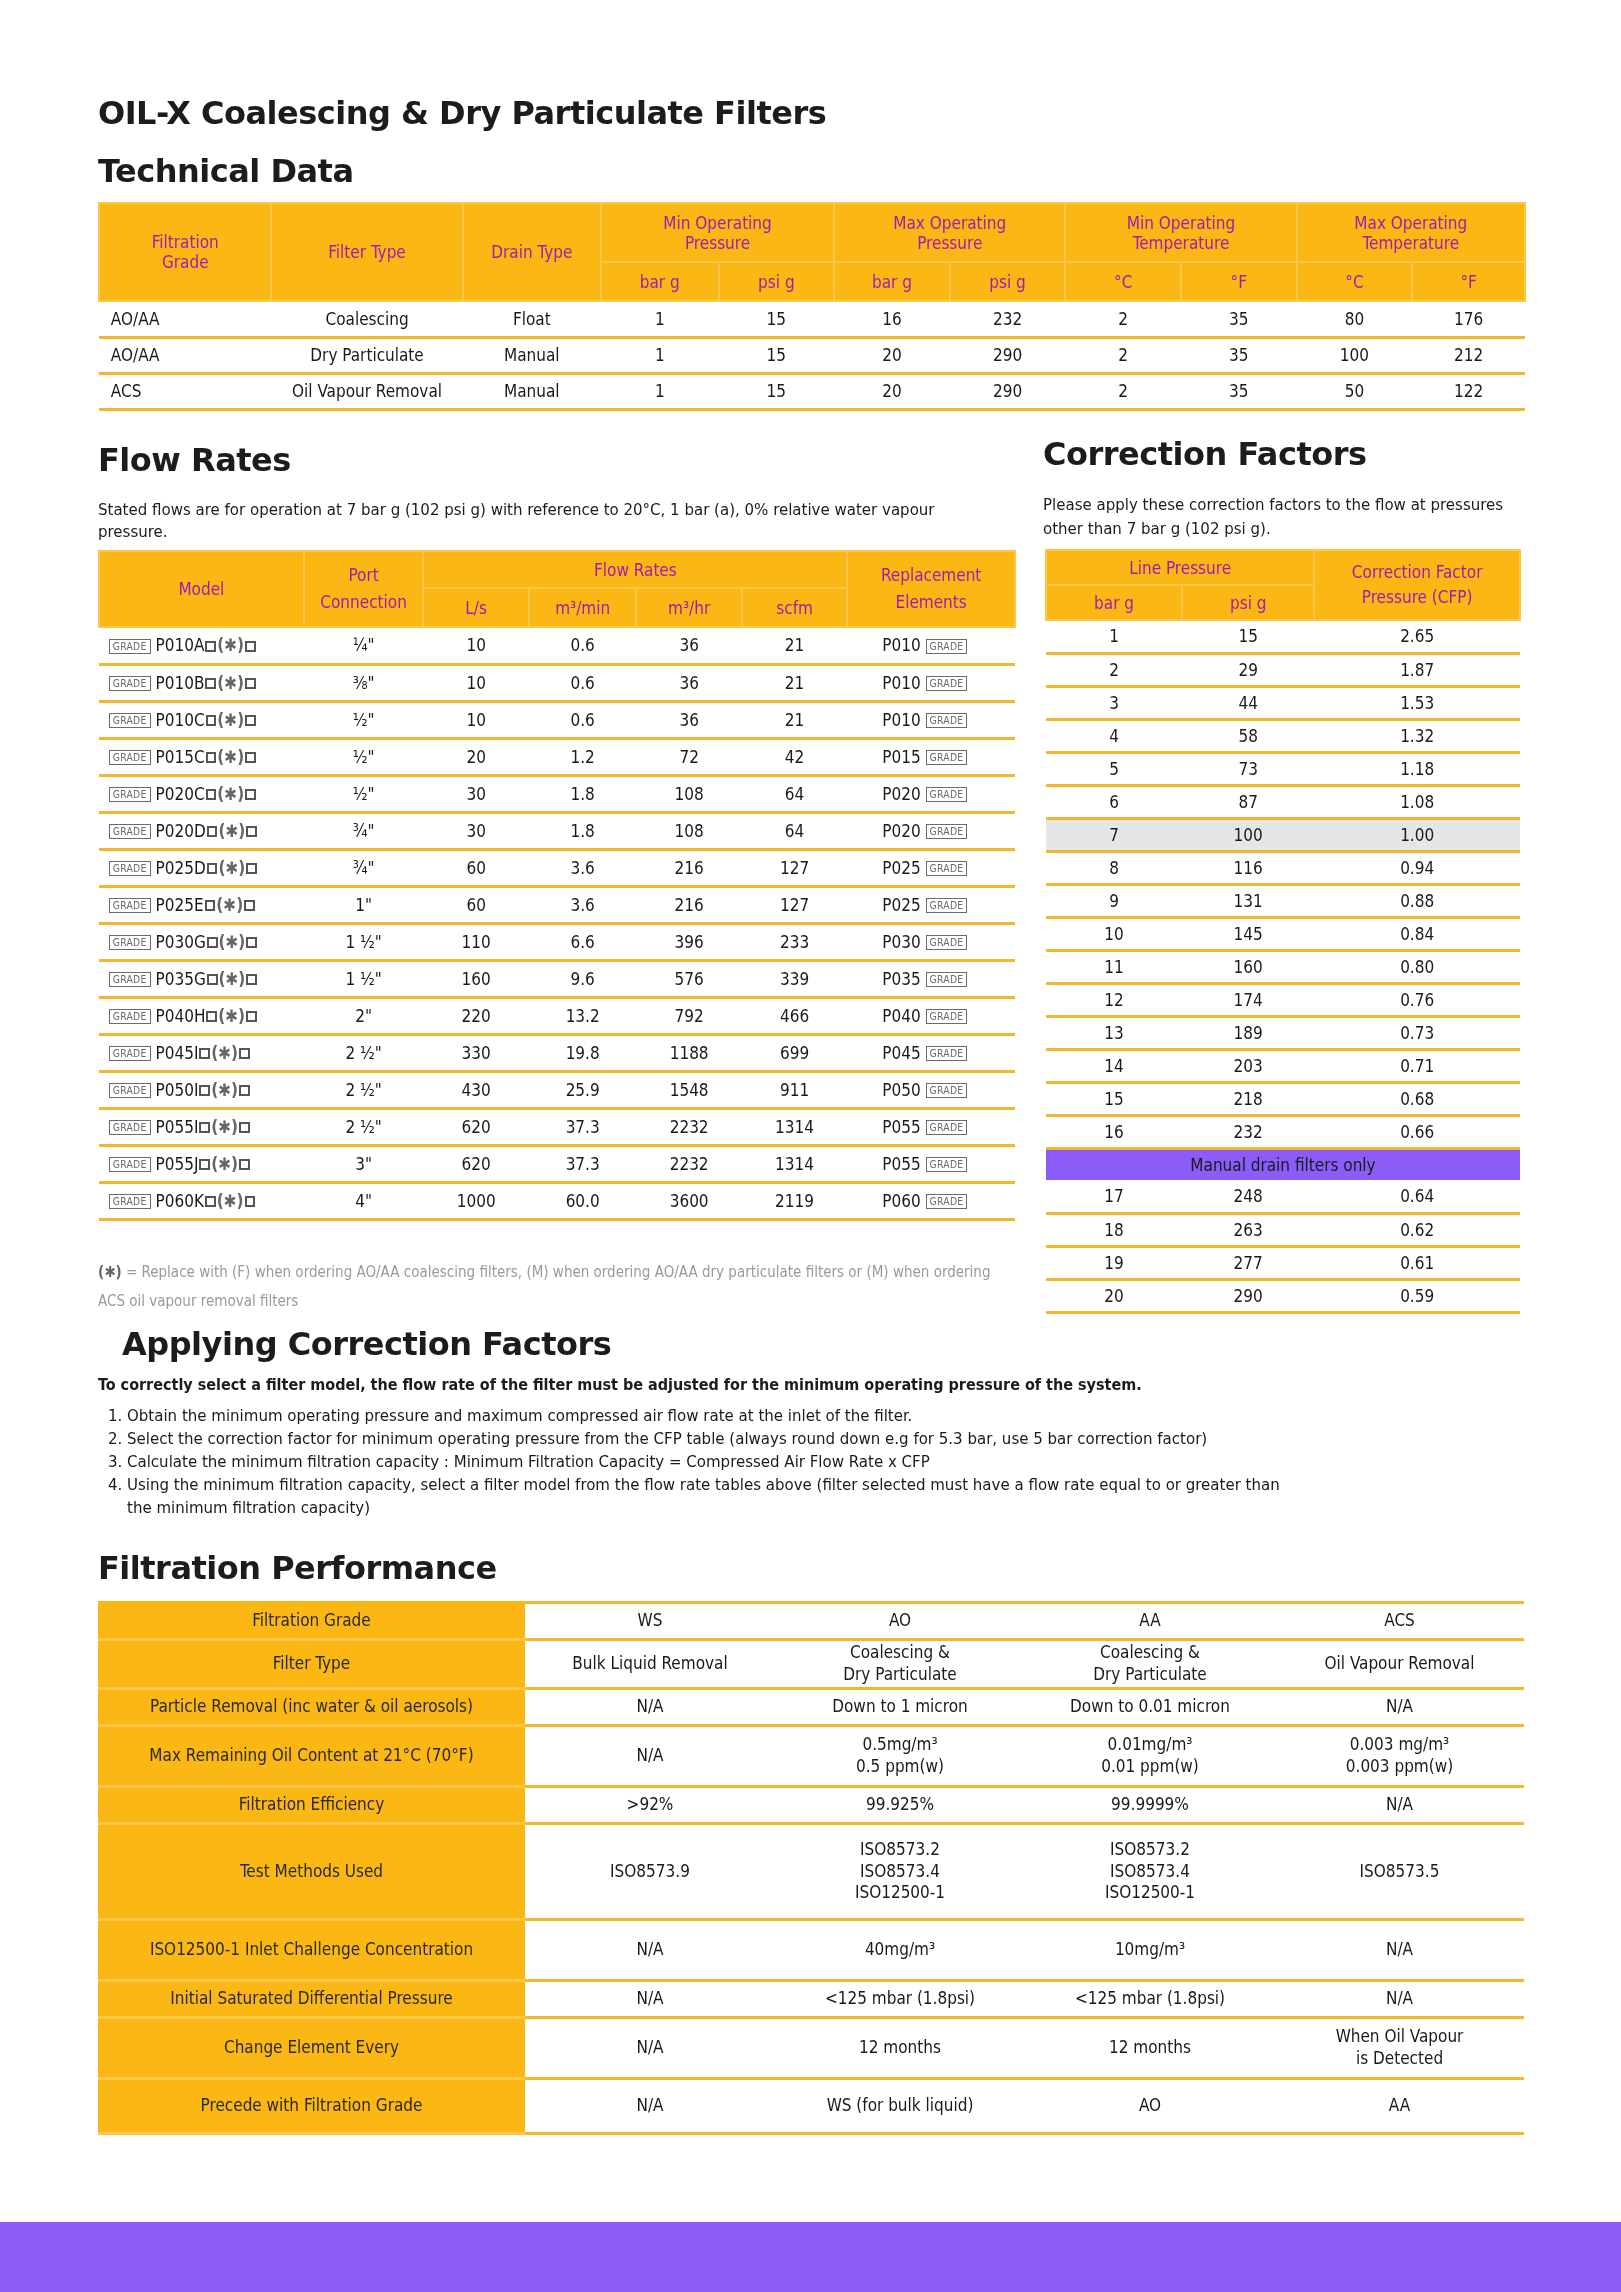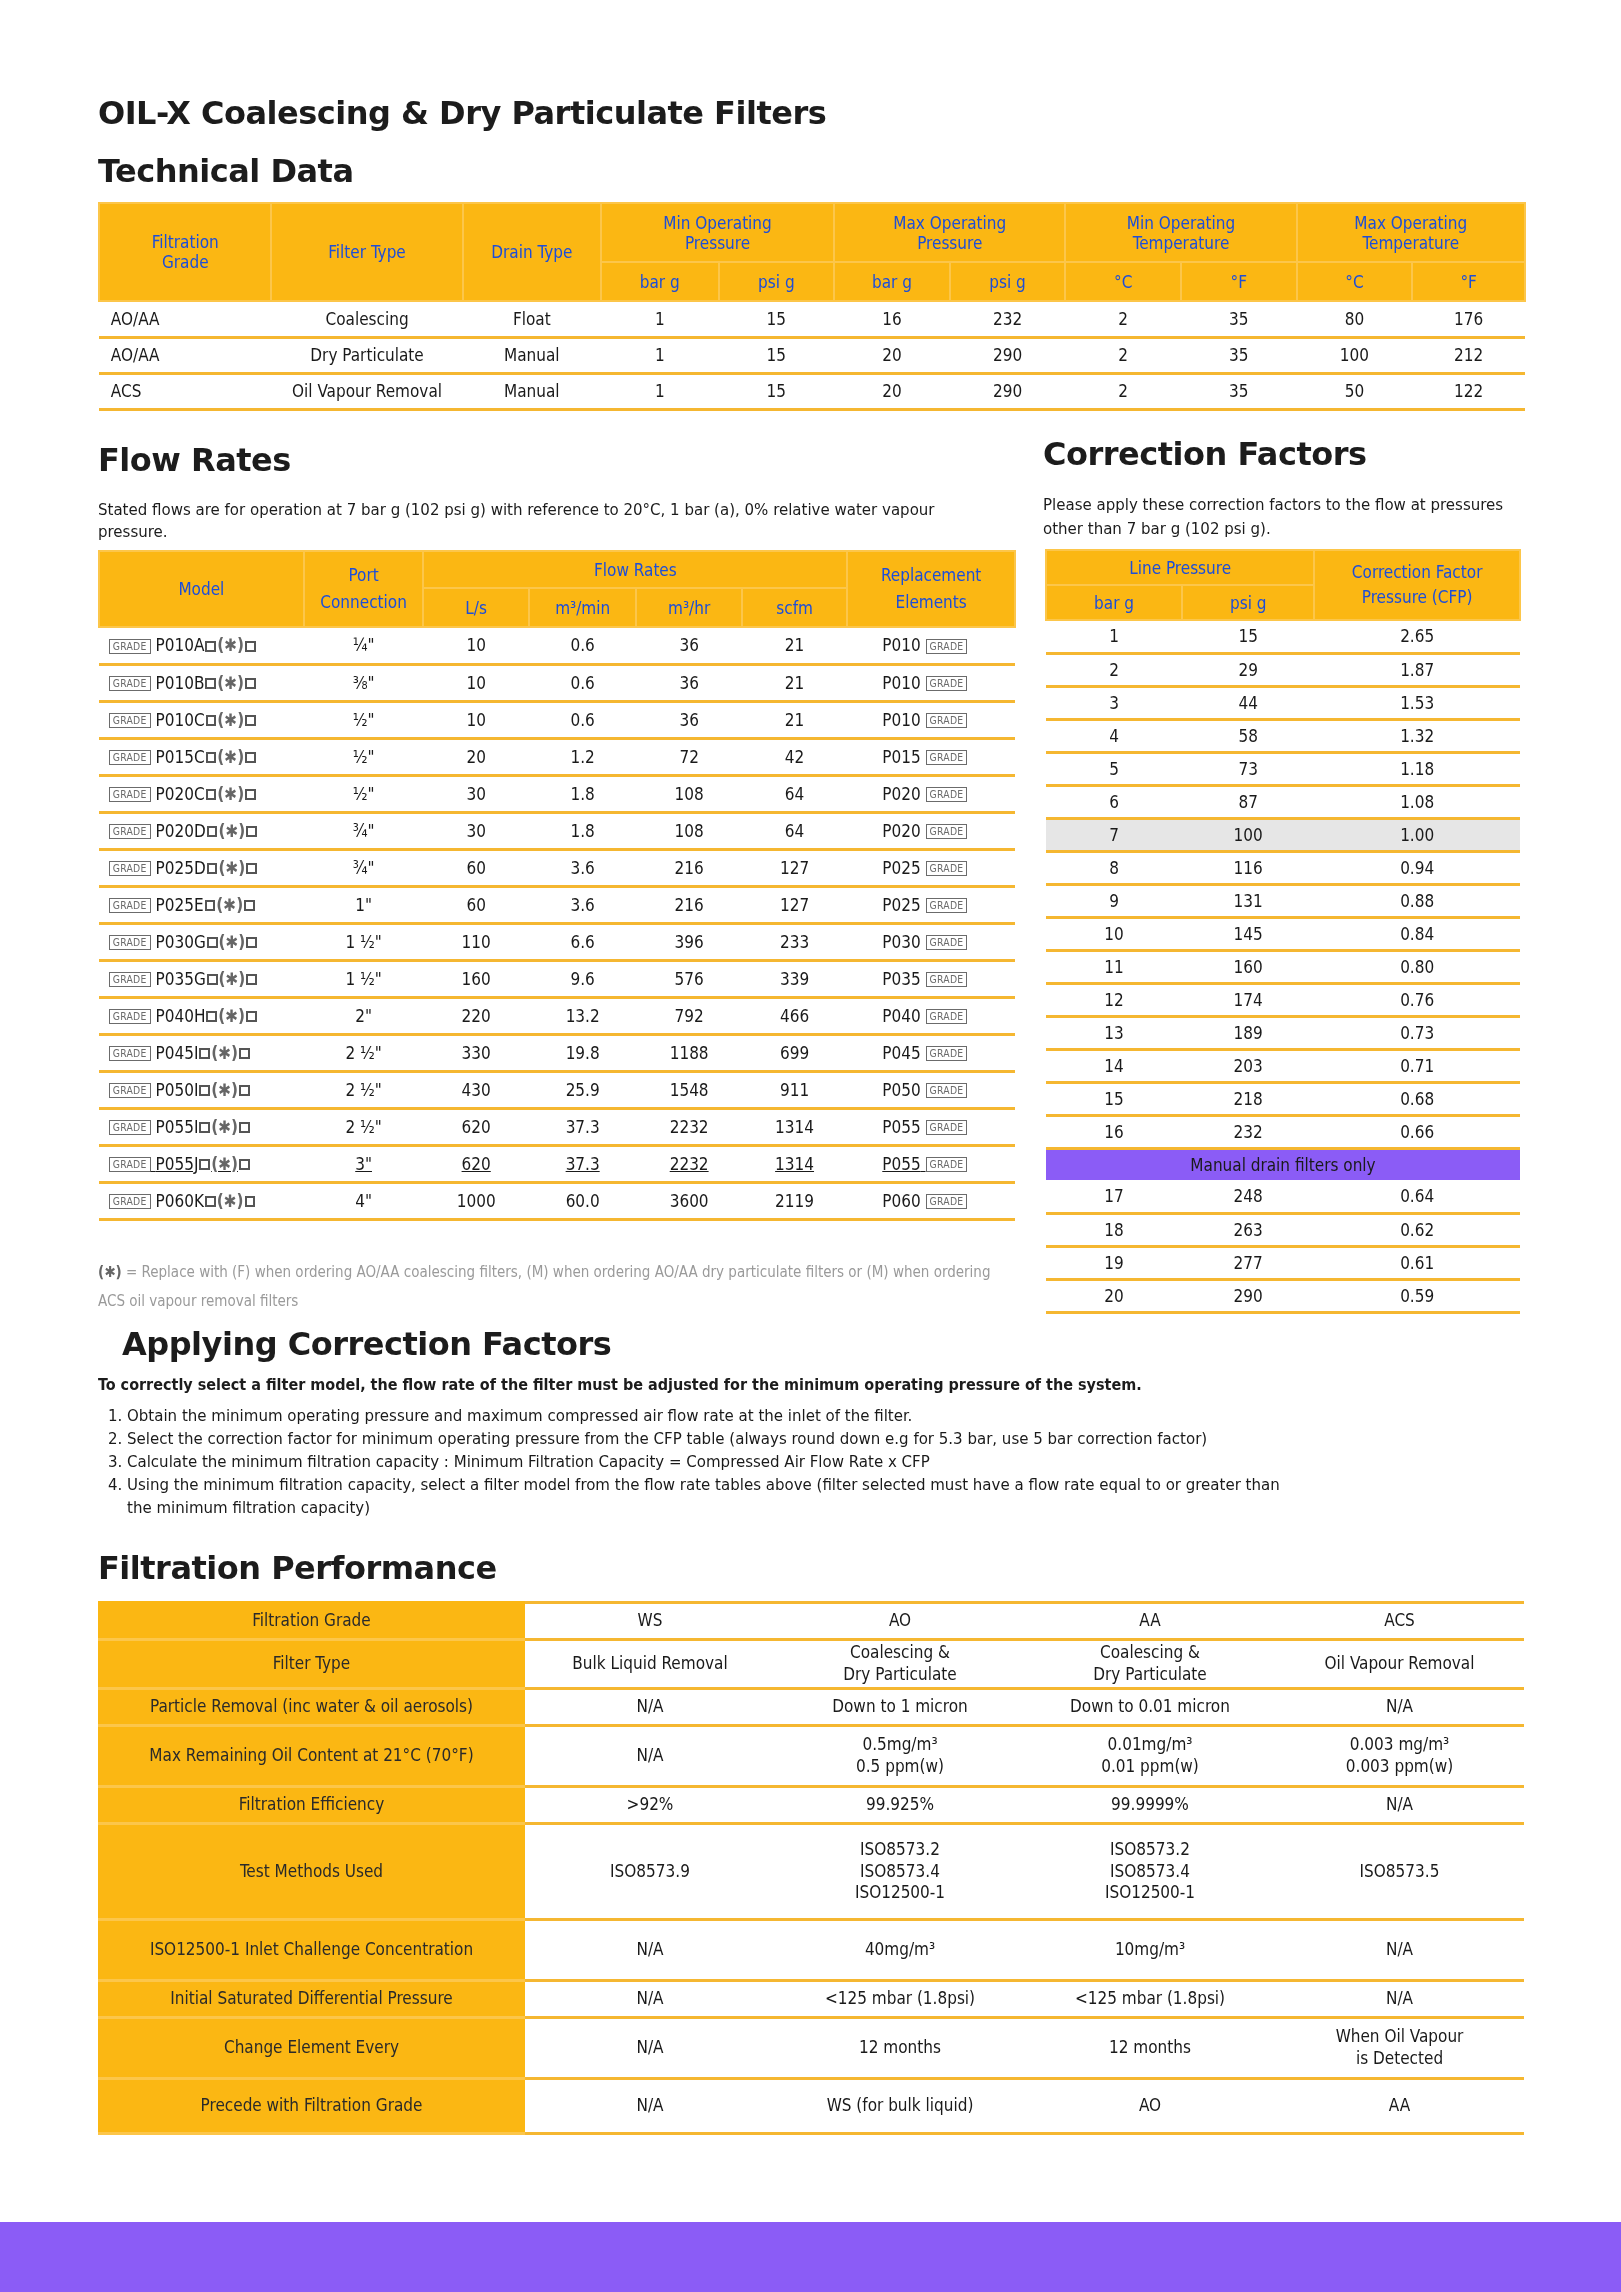--- a/index.html
+++ b/index.html
@@ -5,21 +5,21 @@
   html, body { margin:0; padding:0; background:#fff; }
   body { width:1621px; height:2293px; position:relative; overflow:hidden;
          font-family:"DejaVu Sans Condensed","DejaVu Sans", sans-serif; color:#1a1a1a; }
   .abs { position:absolute; }
   h1, h2 { margin:0; font-weight:bold; color:#1c1c1c; font-family:"DejaVu Sans", sans-serif; letter-spacing:-0.5px; }
   h1 { font-size:32px; }
   h2 { font-size:32px; }
   .y { background:#8b5cf6; }
   table { border-collapse:collapse; }
   .tbl { font-size:17px; }
-  .tbl th { background:#fbb713; font-weight:normal; color:#1d4ed8; text-align:center; border:2px solid #fcc64a; padding:0; }
+  .tbl th { background:#fbb713; font-weight:normal; color:#a21caf; text-align:center; border:2px solid #fcc64a; padding:0; }
   .tbl td { text-align:center; padding:0; border-bottom:3.9px solid #f5b731; }
   .tbl tr.hl td { background:#e6e6e6; }
   .left { text-align:left !important; }
   .gradebox { display:inline-block; border:1px solid #6b6b6b; color:#6b6b6b; font-size:10.3px; line-height:12.7px; padding:0 2.9px; vertical-align:middle; letter-spacing:0.3px; }
   .sq { display:inline-block; width:10.8px; height:10.8px; border:2px solid #555; vertical-align:middle; margin:0 1px; box-sizing:border-box; }
   .star { color:#666; font-weight:bold; }
   .note { color:#9a9a9a; font-size:15px; line-height:29px;margin-top:28px; }
   .para { font-size:16.7px; line-height:21.6px; color:#1c1c1c; }
   ol { margin:0; padding-left:29px; font-size:16.7px; line-height:23px; }
   .perf td { border-bottom:3.9px solid #f5b731; text-align:center; font-size:17px; line-height:21.6px; padding:0; }
@@ -258,21 +258,21 @@
       </tr>
       <tr style="height: 37px;">
         <td class="left" style="padding-left: 9.8px;"><span class="gradebox">GRADE</span> <span>P055I</span><span class="sq"></span><span class="star">(✱)</span><span class="sq"></span></td>
         <td>2 ½"</td>
         <td>620</td>
         <td>37.3</td>
         <td>2232</td>
         <td>1314</td>
         <td class="left" style="padding-left: 35px;"><span>P055</span> <span class="gradebox">GRADE</span></td>
       </tr>
-      <tr style="height: 37px; text-decoration: underline;">
+      <tr style="height: 37px;">
         <td class="left" style="padding-left: 9.8px;"><span class="gradebox">GRADE</span> <span>P055J</span><span class="sq"></span><span class="star">(✱)</span><span class="sq"></span></td>
         <td>3"</td>
         <td>620</td>
         <td>37.3</td>
         <td>2232</td>
         <td>1314</td>
         <td class="left" style="padding-left: 35px;"><span>P055</span> <span class="gradebox">GRADE</span></td>
       </tr>
       <tr style="height: 37px;">
         <td class="left" style="padding-left: 9.8px;"><span class="gradebox">GRADE</span> <span>P060K</span><span class="sq"></span><span class="star">(✱)</span><span class="sq"></span></td>

